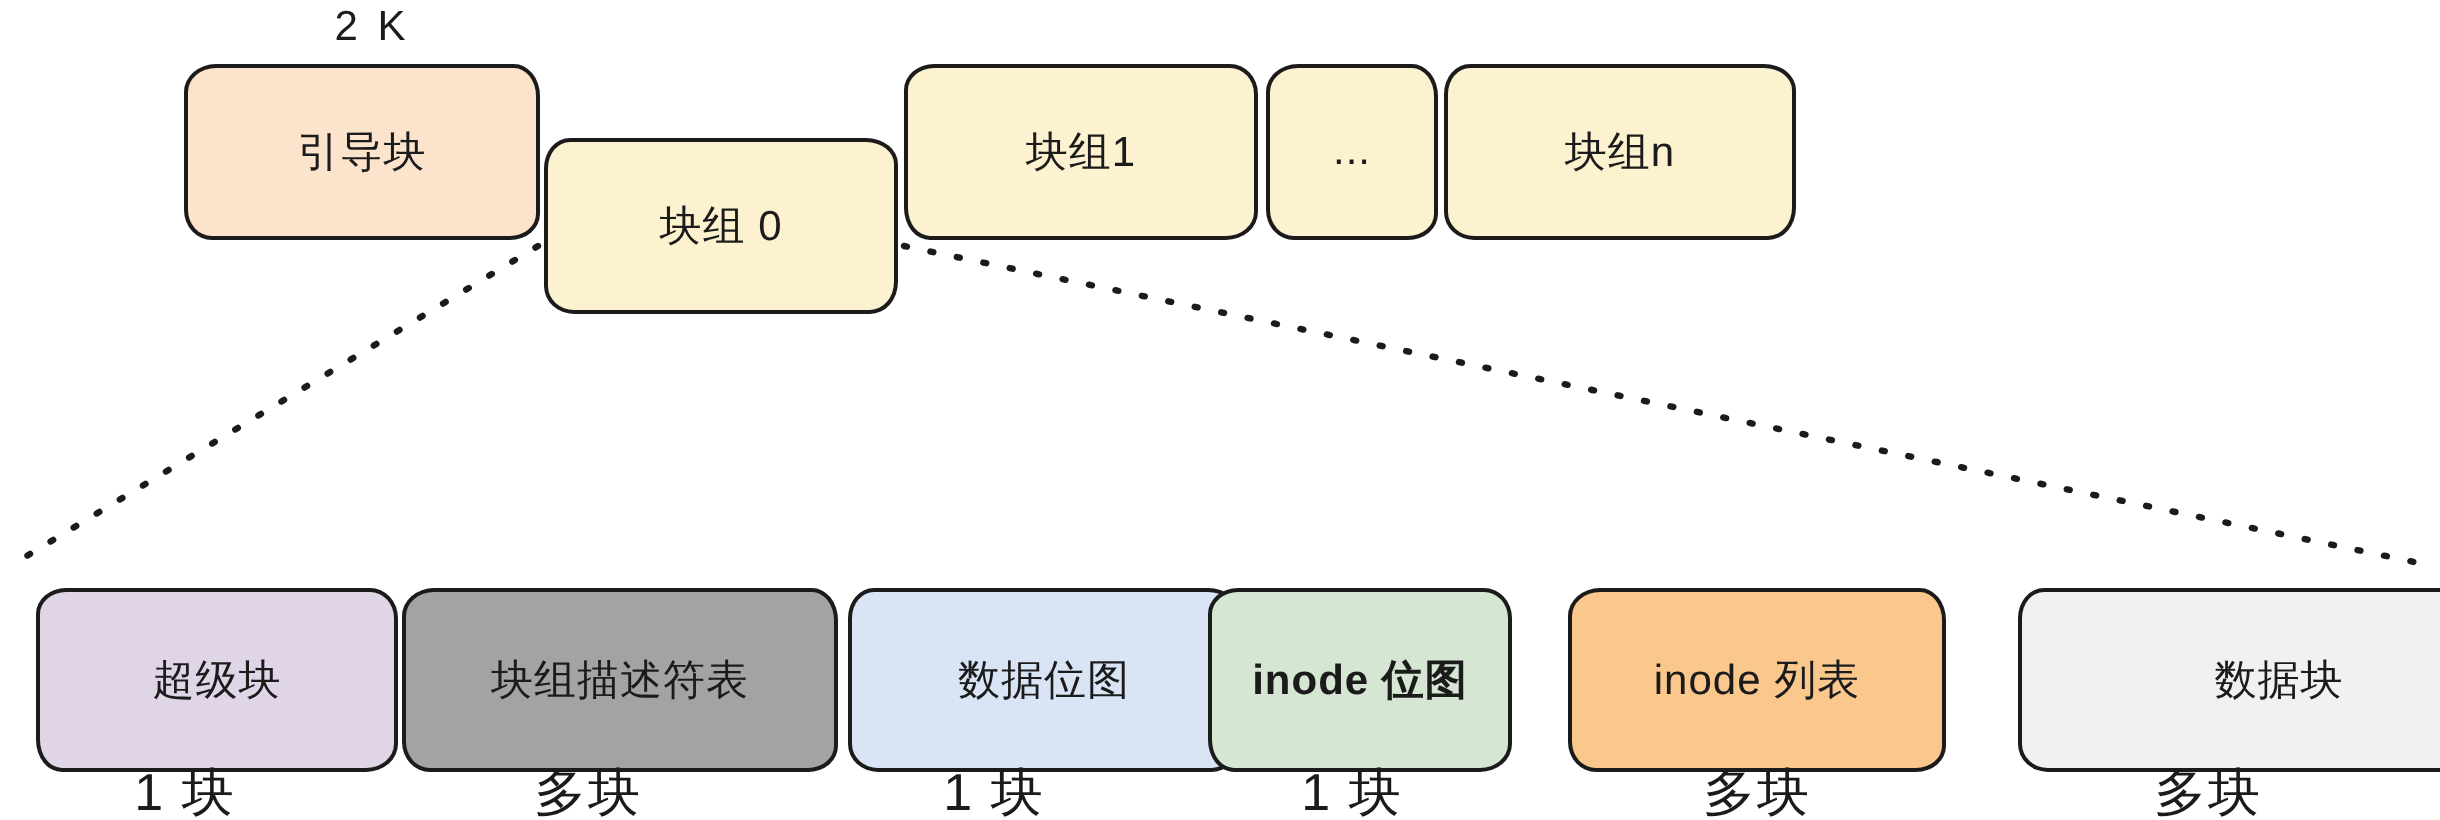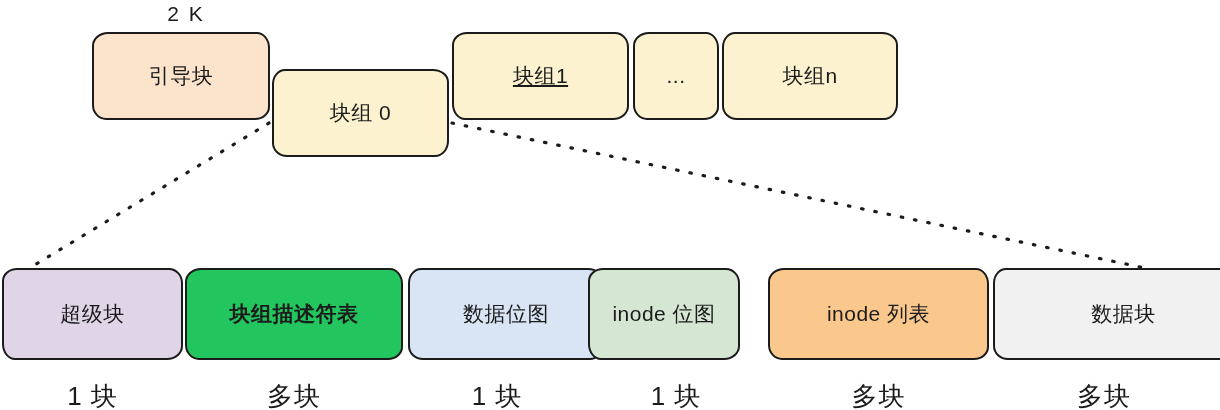--- a/index.html
+++ b/index.html
@@ -29,41 +29,41 @@
   }
   
   .r1 { border-radius: 16px 13px 15px 14px / 14px 16px 13px 15px; }
   .r2 { border-radius: 13px 16px 14px 15px / 15px 13px 16px 14px; }
   .r3 { border-radius: 15px 14px 16px 13px / 13px 15px 14px 16px; }
 
   
   .top-row .box { top: 32px; height: 88px; }
   .box-boot     { left: 92px;  width: 178px; }
   .box-bg0      { left: 272px; width: 177px; }
-  .box-bg1      { left: 452px; width: 177px; text-decoration: underline; }
+  .box-bg1      { left: 452px; width: 177px; }
   .box-ellipsis { left: 633px; width: 86px;  }
   .box-bgn      { left: 722px; width: 176px; justify-content: center; }
 
   .size-note {
     position: absolute;
     left: 131px;
     top: 2px;
     width: 110px;
     text-align: center;
     font-size: 21px;
     letter-spacing: 2px;
   }
 
   
-  .bottom-row .box { top: 268px; height: 92px; }
+  .bottom-row .box { top: 294px; height: 92px; margin-left: 16px; }
   .box-super    { left: 2px;   width: 181px; }
   .box-desc     { left: 185px; width: 218px; }
   .box-dbitmap  { left: 408px; width: 196px; }
-  .box-ibitmap  { left: 588px; width: 152px; }
-  .box-ilist    { left: 768px; width: 221px; }
+  .box-ibitmap  { left: 588px; width: 152px; font-weight: bold; }
+  .box-ilist    { left: 768px; width: 189px; }
   .box-datablk  { left: 993px; width: 261px; }
 
   .count {
     position: absolute;
     top: 379px;
     height: 28px;
     text-align: center;
     font-size: 26px;
     letter-spacing: 1px;
   }
@@ -109,21 +109,21 @@
     </div>
     <div class="box box-bgn r2" style="background: rgb(252, 242, 207);">
       <span>块组n</span>
     </div>
   </div>
 
   <div class="bottom-row">
     <div class="box box-super r3" style="background: rgb(224, 213, 231);">
       <span>超级块</span>
     </div>
-    <div class="box box-desc r1" style="background: #22c55e; font-weight: bold;">
+    <div class="box box-desc r1" style="background: #a3a3a3;">
       <span>块组描述符表</span>
     </div>
     <div class="box box-dbitmap r2" style="background: rgb(217, 229, 245);">
       <span>数据位图</span>
     </div>
     <div class="box box-ibitmap r3" style="background: rgb(213, 231, 211);">
       <span>inode 位图</span>
     </div>
     <div class="box box-ilist r1" style="background: rgb(250, 199, 140);">
       <span>inode 列表</span>

